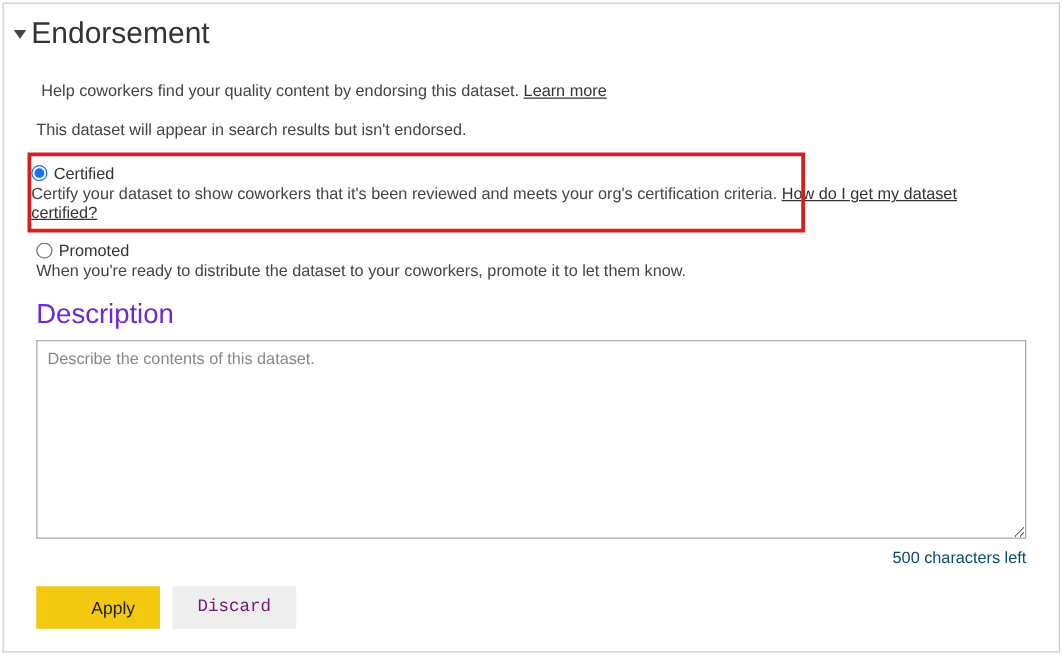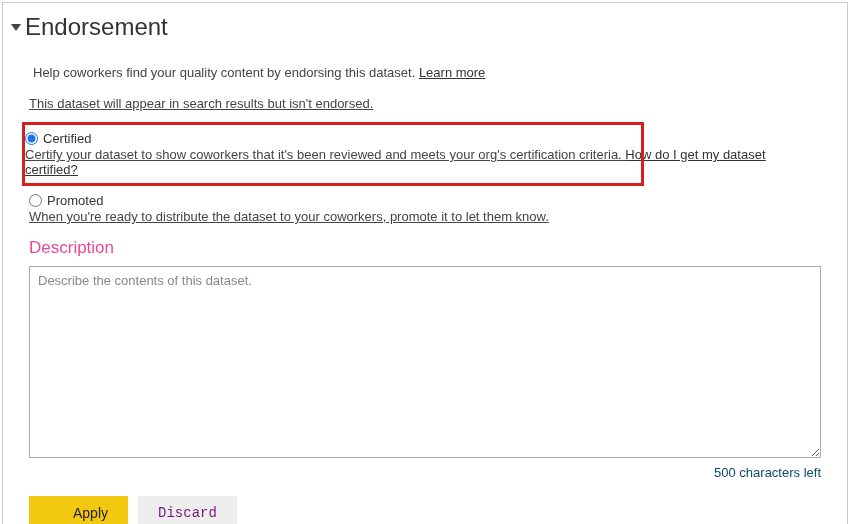--- a/index.html
+++ b/index.html
@@ -64,41 +64,40 @@
     width: 13px;
     height: 13px;
     margin: 0;
   }
   .option-label {
     color: #333;
   }
   .option-desc {
     color: #444;
     margin-top: 1px;
-    text-decoration: underline;
   }
   .highlight-box {
     outline: 3px solid #d61f1f;
     outline-offset: 0;
     padding: 6px 4px 6px 0;
     margin-left: -4px;
     margin-right: 180px;
     margin-bottom: 10px;
   }
   .highlight-box .option-desc {
     margin-right: -180px;
   }
   .desc-title {
-    font-size: 17px;
-    color: #ec4899;
+    font-size: 22px;
+    color: #6d28d9;
     margin: 6px 0 8px 0;
   }
   textarea {
     width: 100%;
-    height: 192px;
+    height: 159px;
     border: 1px solid #aaa;
     padding: 6px 8px;
     font-family: inherit;
     font-size: 13px;
     color: #666;
     resize: both;
   }
   textarea::placeholder { color: #888; }
   .char-count {
     text-align: right;

